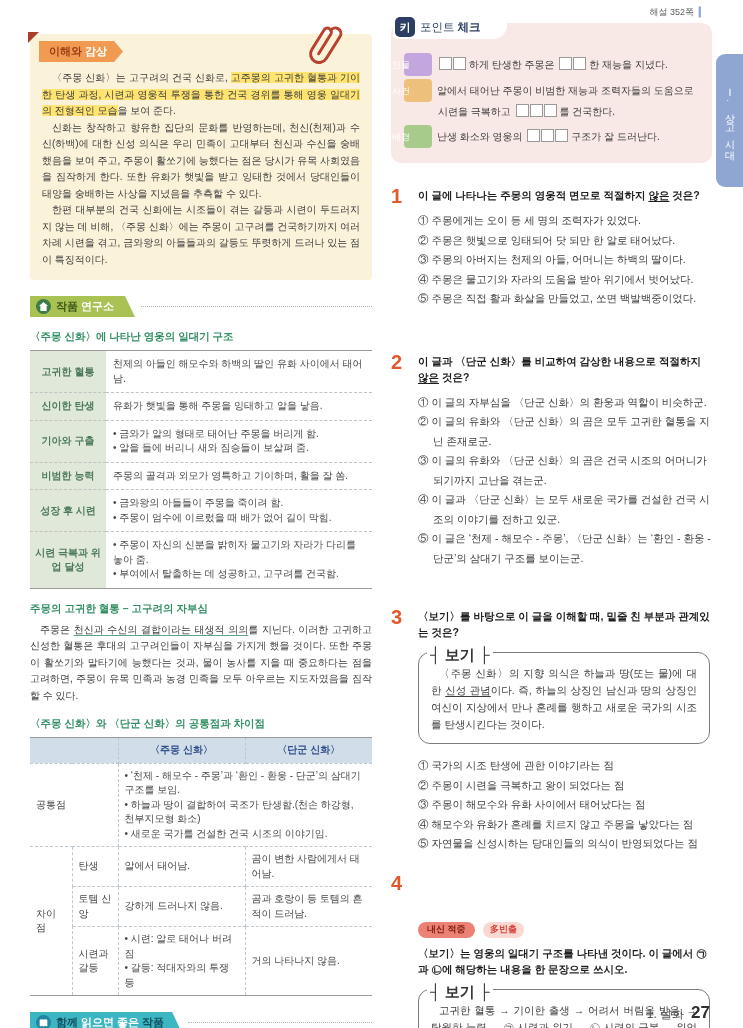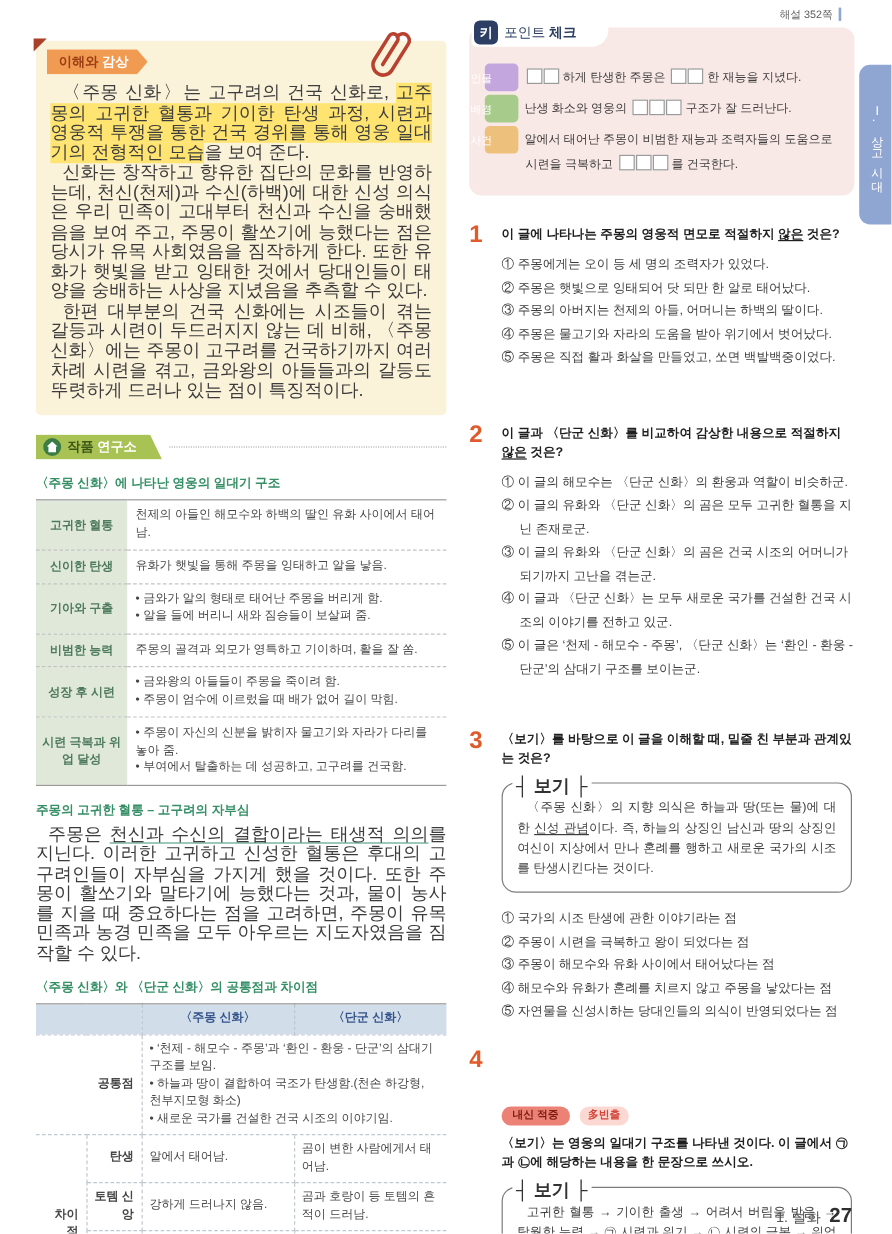--- a/index.html
+++ b/index.html
@@ -10,21 +10,21 @@
   
   .left-col { position:absolute; left:30px; top:34px; width:342px; }
 
   .und-box { position:relative; background:#fbf2da; border-radius:4px; padding:36px 12px 12px 12px; }
   .und-box::before { content:""; position:absolute; top:-2px; left:-2px;
     border-top:11px solid #a8402a; border-right:11px solid transparent; }
   .ribbon { position:absolute; top:7px; left:9px; background:#f09a52; font-size:11px; font-weight:bold;
     padding:3px 16px 3px 10px; clip-path:polygon(0 0,calc(100% - 9px) 0,100% 50%,calc(100% - 9px) 100%,0 100%); }
   .ribbon .dk { color:#9c3d14; } .ribbon .wt { color:#fff; margin-left:3px; }
   .clip { position:absolute; top:-16px; left:284px; transform:rotate(32deg); }
-  .u-p { font-size:15px; line-height:16.5px; text-align:justify; text-indent:10px; color:#3c3c3c; }
+  .u-p { font-size:10px; line-height:16.5px; text-align:justify; text-indent:10px; color:#3c3c3c; }
   .hl { background:#ffe472; }
 
   .tag-row { display:flex; align-items:center; margin:16px 0 9px; }
   .dotline { flex:1; border-top:1px dotted #b3b3b3; margin-left:6px; }
   .tag2 { display:inline-flex; align-items:center; font-size:11px; font-weight:bold;
     padding:3px 18px 3px 6px; clip-path:polygon(0 0,calc(100% - 10px) 0,100% 100%,0 100%); }
   .tag2.green { background:#a9c254; }
   .tag2.teal  { background:#3cb6c3; }
   .tag-icon { width:15px; height:15px; border-radius:50%; display:inline-flex; align-items:center; justify-content:center; margin-right:5px; }
   .tag-icon.house { background:#3c7d46; }
@@ -38,21 +38,21 @@
   table.hero { width:100%; border-collapse:collapse; font-size:10px;
     border-top:1.5px solid #9a9a9a; border-bottom:1.5px solid #9a9a9a;padding-left:21px; }
   table.hero td { border-bottom:1px dashed #c2c2c2; vertical-align:middle; }
   table.hero td.lbl { width:76px; background:#e0e9d9; color:#4e7a5e; font-weight:bold; text-align:center; padding:6px 3px; }
   table.hero td.cnt { padding:6px 7px; white-space:pre-line; color:#474747; line-height:14.5px; }
 
   table.comp { width:100%; border-collapse:collapse; font-size:10px; text-align:left;
     border-top:1.5px solid #9a9a9a; border-bottom:1.5px solid #9a9a9a; }
   table.comp td { border:1px dashed #bfc7cf; padding:5px 6px; vertical-align:middle; line-height:14.5px; }
   table.comp td.hd { background:#d2ddea; color:#33538a; font-weight:bold; text-align:center; padding:5px 2px; }
-  table.comp td.lb { font-weight:bold; color:#454545; text-align:right; }
+  table.comp td.lb { font-weight:normal; color:#454545; text-align:left; }
   table.comp td.pre { white-space:pre-line; color:#474747; }
   table.comp td:first-child { border-left:none; } table.comp td:last-child { border-right:none; }
   table.comp tr:first-child td { border-top:none; } table.comp tr:last-child td { border-bottom:none; }
 
   
   .right-col { position:absolute; left:391px; top:6px; width:321px; }
   .top-note { text-align:right; font-size:9px; color:#5c5c5c; padding-right:6px; margin-bottom:4px; }
   .top-note .bar { color:#8fa6d2; font-weight:bold; margin-left:5px; }
 
   .pc-box { position:relative; background:#f9e9e6; border-radius:10px; padding:30px 13px 12px 13px; margin-bottom:24px; }
@@ -219,41 +219,41 @@
   <div class="right-col">
 
     <div class="top-note"><span>해설 352쪽</span><span class="bar">▎</span></div>
 
     <div class="pc-box">
       <div class="pc-head">
         <span class="pc-key">키</span>
         <span class="pc-title"><span>포인트</span><b>체크</b></span>
       </div>
       <div class="pc-line"><span class="pc-badge pp">인물</span><span class="bbg"><span class="bb"></span><span class="bb"></span></span><span>하게 탄생한 주몽은</span> <span class="bbg"><span class="bb"></span><span class="bb"></span></span><span>한 재능을 지녔다.</span></div>
+      <div class="pc-line"><span class="pc-badge oo">사건</span><span>알에서 태어난 주몽이 비범한 재능과 조력자들의 도움으로 시련을 극복하고</span> <span class="bbg"><span class="bb"></span><span class="bb"></span><span class="bb"></span></span><span>를 건국한다.</span></div>
       <div class="pc-line"><span class="pc-badge gg">배경</span><span>난생 화소와 영웅의</span> <span class="bbg"><span class="bb"></span><span class="bb"></span><span class="bb"></span></span><span>구조가 잘 드러난다.</span></div>
-      <div class="pc-line"><span class="pc-badge oo">사건</span><span>알에서 태어난 주몽이 비범한 재능과 조력자들의 도움으로 시련을 극복하고</span> <span class="bbg"><span class="bb"></span><span class="bb"></span><span class="bb"></span></span><span>를 건국한다.</span></div>
     </div>
 
     <div class="question mb-q1">
       <div class="qnum">1</div>
       <div class="qbody">
         <div class="qstem"><span>이 글에 나타나는 주몽의 영웅적 면모로 적절하지 </span><span class="su">않은</span><span> 것은?</span></div>
         <div class="opt">① 주몽에게는 오이 등 세 명의 조력자가 있었다.</div>
         <div class="opt">② 주몽은 햇빛으로 잉태되어 닷 되만 한 알로 태어났다.</div>
         <div class="opt">③ 주몽의 아버지는 천제의 아들, 어머니는 하백의 딸이다.</div>
         <div class="opt">④ 주몽은 물고기와 자라의 도움을 받아 위기에서 벗어났다.</div>
         <div class="opt">⑤ 주몽은 직접 활과 화살을 만들었고, 쏘면 백발백중이었다.</div>
       </div>
     </div>
 
     <div class="question mb-q2">
       <div class="qnum">2</div>
       <div class="qbody">
         <div class="qstem"><span>이 글과 〈단군 신화〉를 비교하여 감상한 내용으로 적절하지 </span><span class="su">않은</span><span> 것은?</span></div>
-        <div class="opt">① 이 글의 해모수는 〈단군 신화〉의 환웅과 역할이 비슷하군.</div>
+        <div class="opt">① 이 글의 자부심을 〈단군 신화〉의 환웅과 역할이 비슷하군.</div>
         <div class="opt">② 이 글의 유화와 〈단군 신화〉의 곰은 모두 고귀한 혈통을 지닌 존재로군.</div>
         <div class="opt">③ 이 글의 유화와 〈단군 신화〉의 곰은 건국 시조의 어머니가 되기까지 고난을 겪는군.</div>
         <div class="opt">④ 이 글과 〈단군 신화〉는 모두 새로운 국가를 건설한 건국 시조의 이야기를 전하고 있군.</div>
         <div class="opt">⑤ 이 글은 ‘천제 - 해모수 - 주몽’, 〈단군 신화〉는 ‘환인 - 환웅 - 단군’의 삼대기 구조를 보이는군.</div>
       </div>
     </div>
 
     <div class="question mb-q3">
       <div class="qnum">3</div>
       <div class="qbody">

